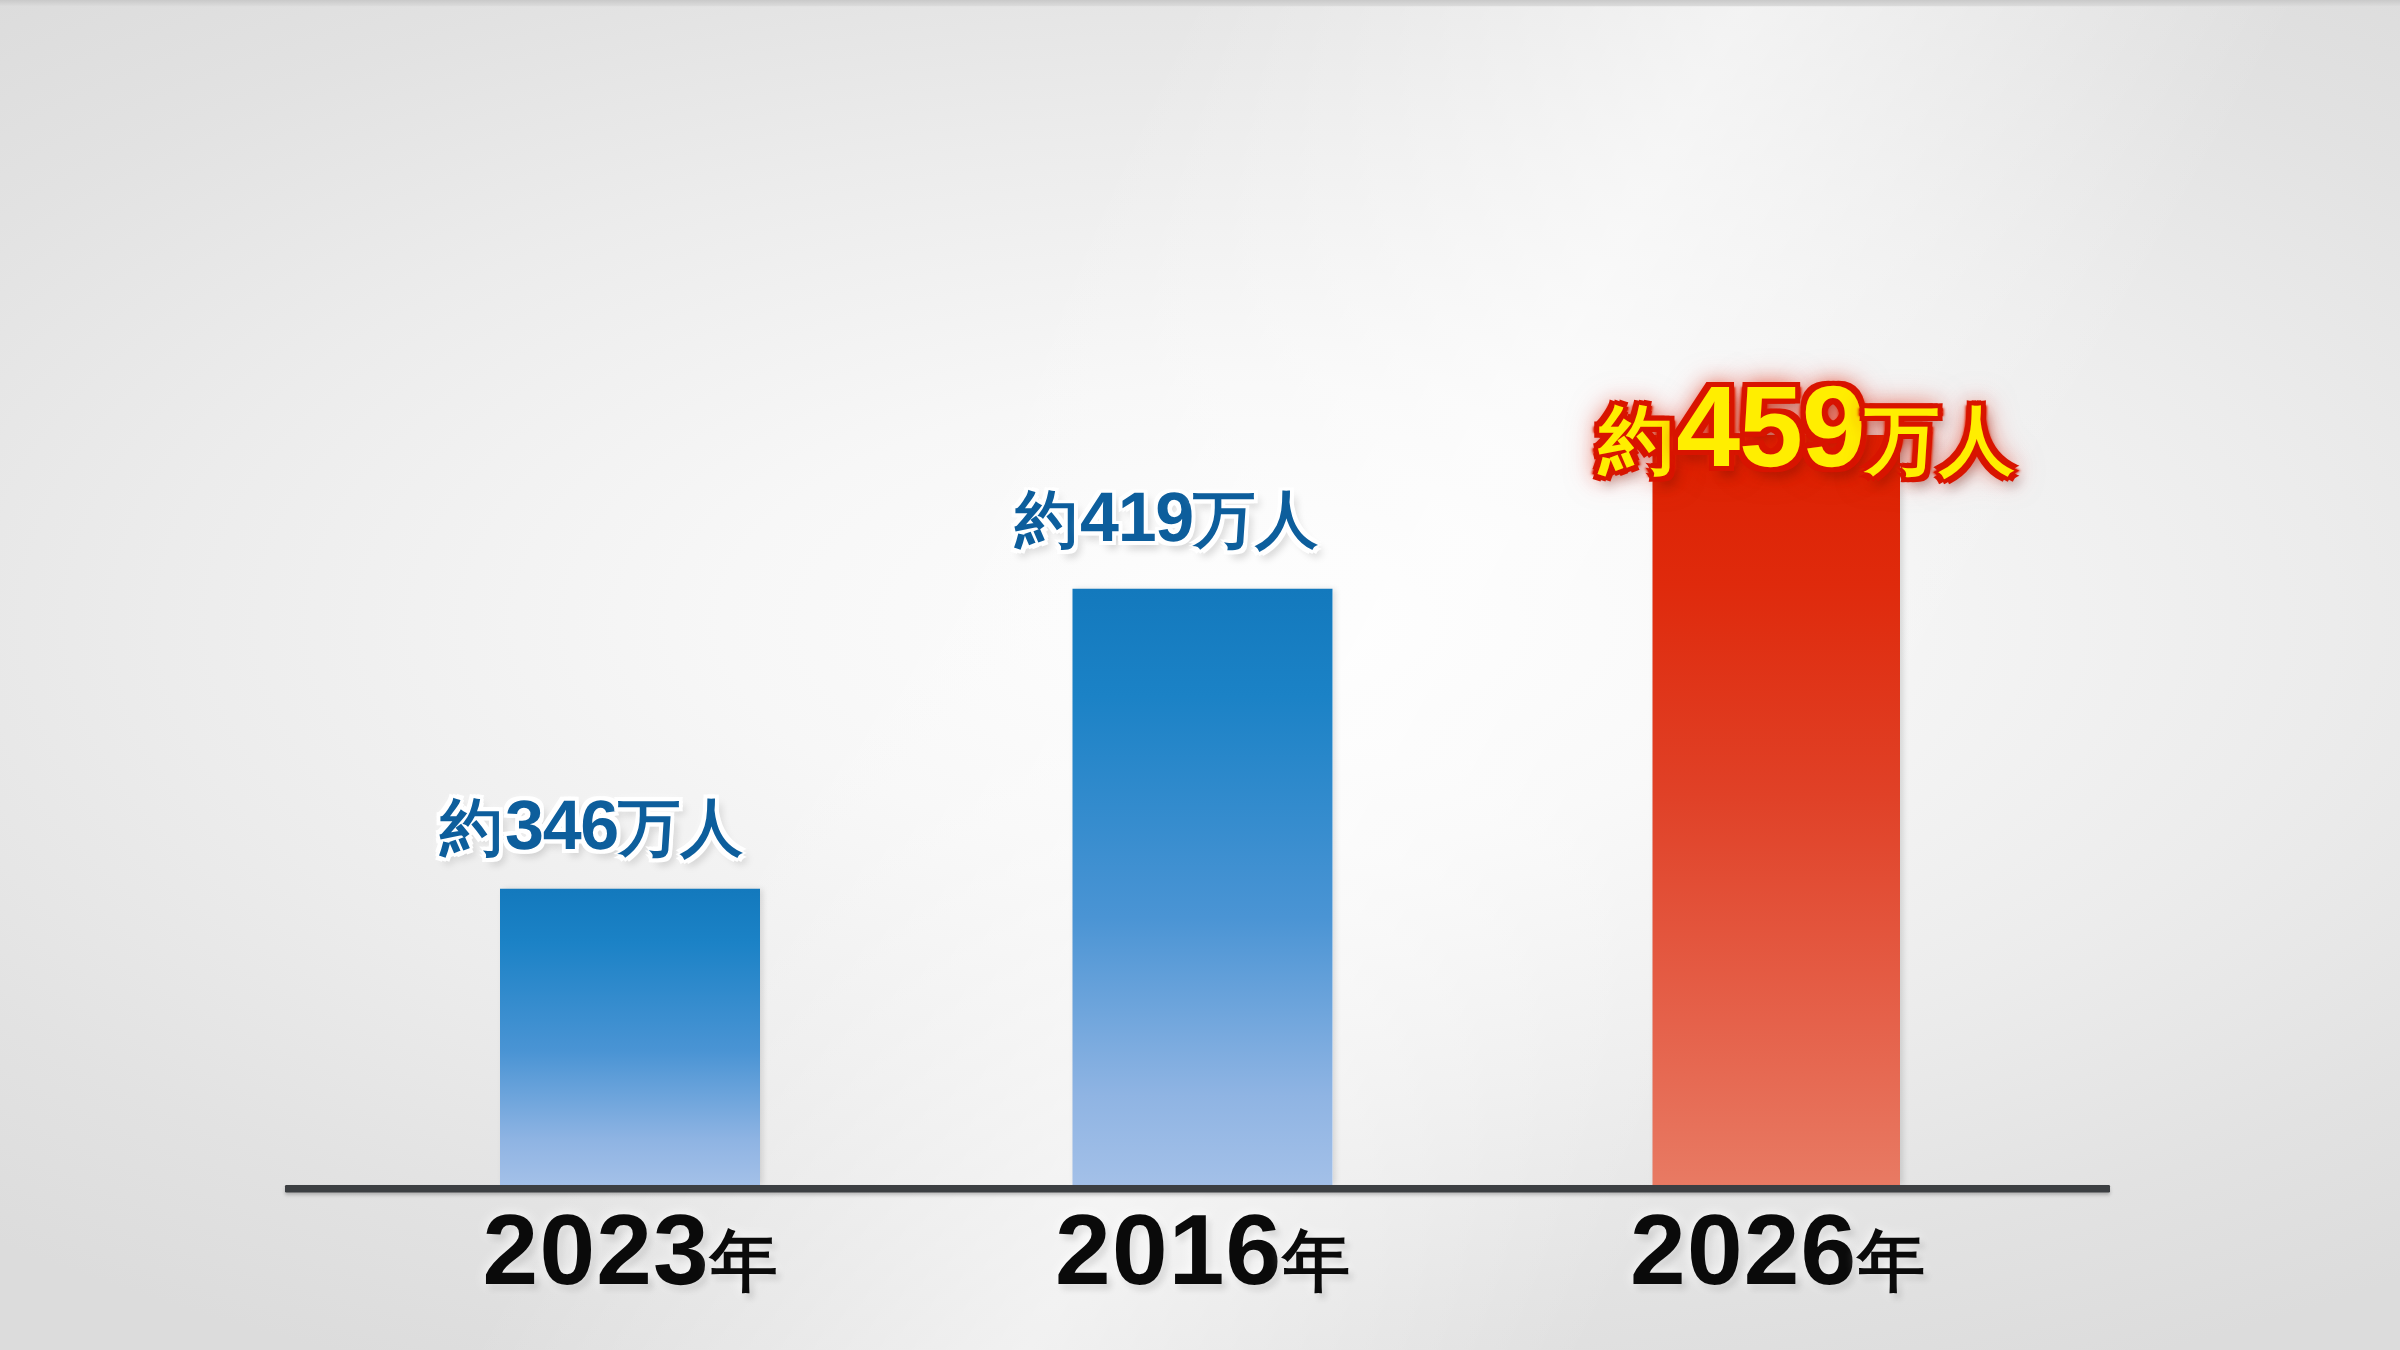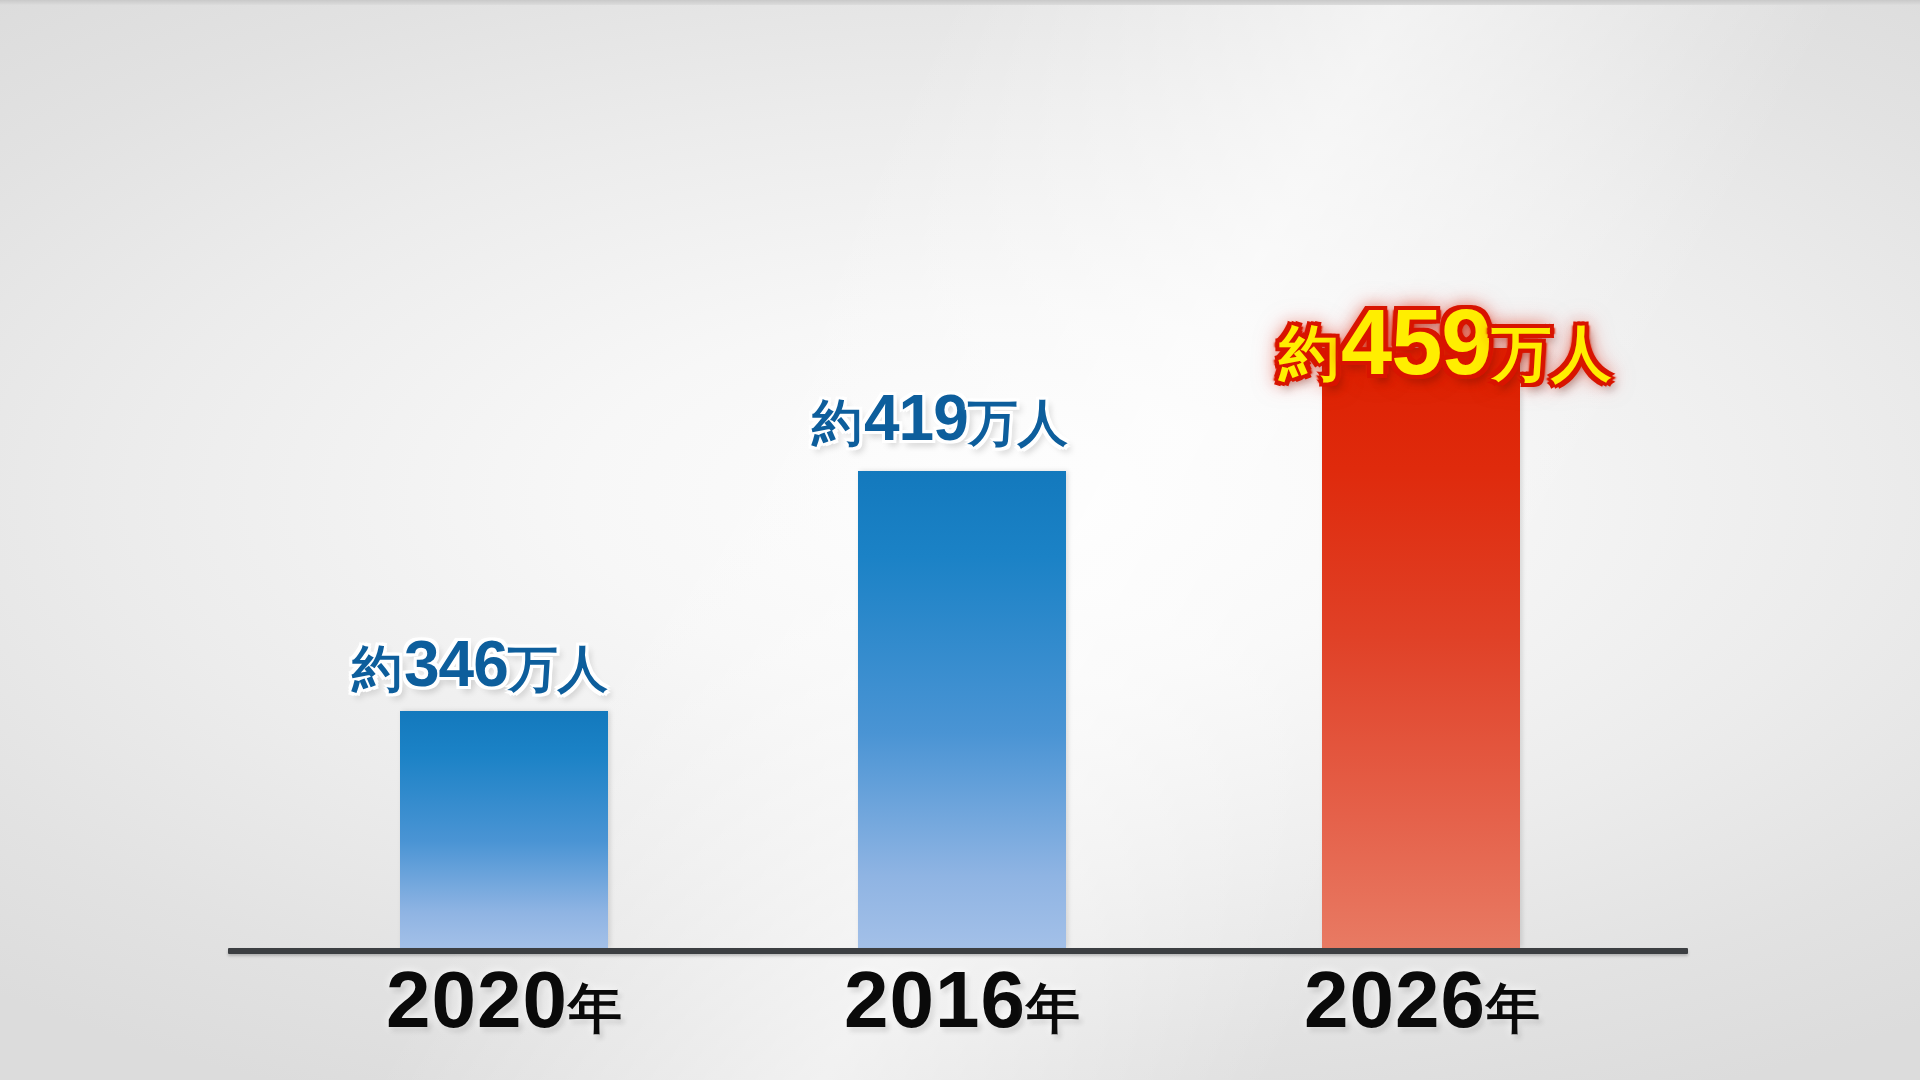--- a/index.html
+++ b/index.html
@@ -102,21 +102,21 @@
 
   
   .value-label {
     position: absolute;
     white-space: nowrap;
     line-height: 1;
     font-weight: 700;
     z-index: 5;
   }
   .value-label .num {
-    font-size: 64px;
+    font-size: 56px;
     letter-spacing: -1px;
   }
   .value-label .unit,
   .value-label .approx {
     font-size: 50px;
   }
   .value-label .approx { margin-right: 2px; }
 
   .value-blue {
     color: #0d5e9c;
@@ -207,21 +207,21 @@
     <div class="value-label value-blue" id="label-2024">
       <span class="approx">約</span><span class="num">419</span><span class="unit">万人</span>
     </div>
 
     <div class="value-label value-yellow" id="label-2025">
       <span class="approx">約</span><span class="num">459</span><span class="unit">万人</span>
     </div>
 
 
     <div class="cat-label" id="cat-2023">
-      <span class="yr">2020</span><span class="suffix">年</span>
+      <span class="yr">2023</span><span class="suffix">年</span>
     </div>
     <div class="cat-label" id="cat-2024">
       <span class="yr">2016</span><span class="suffix">年</span>
     </div>
     <div class="cat-label" id="cat-2025">
       <span class="yr">2026</span><span class="suffix">年</span>
     </div>
 
   </div>
 

